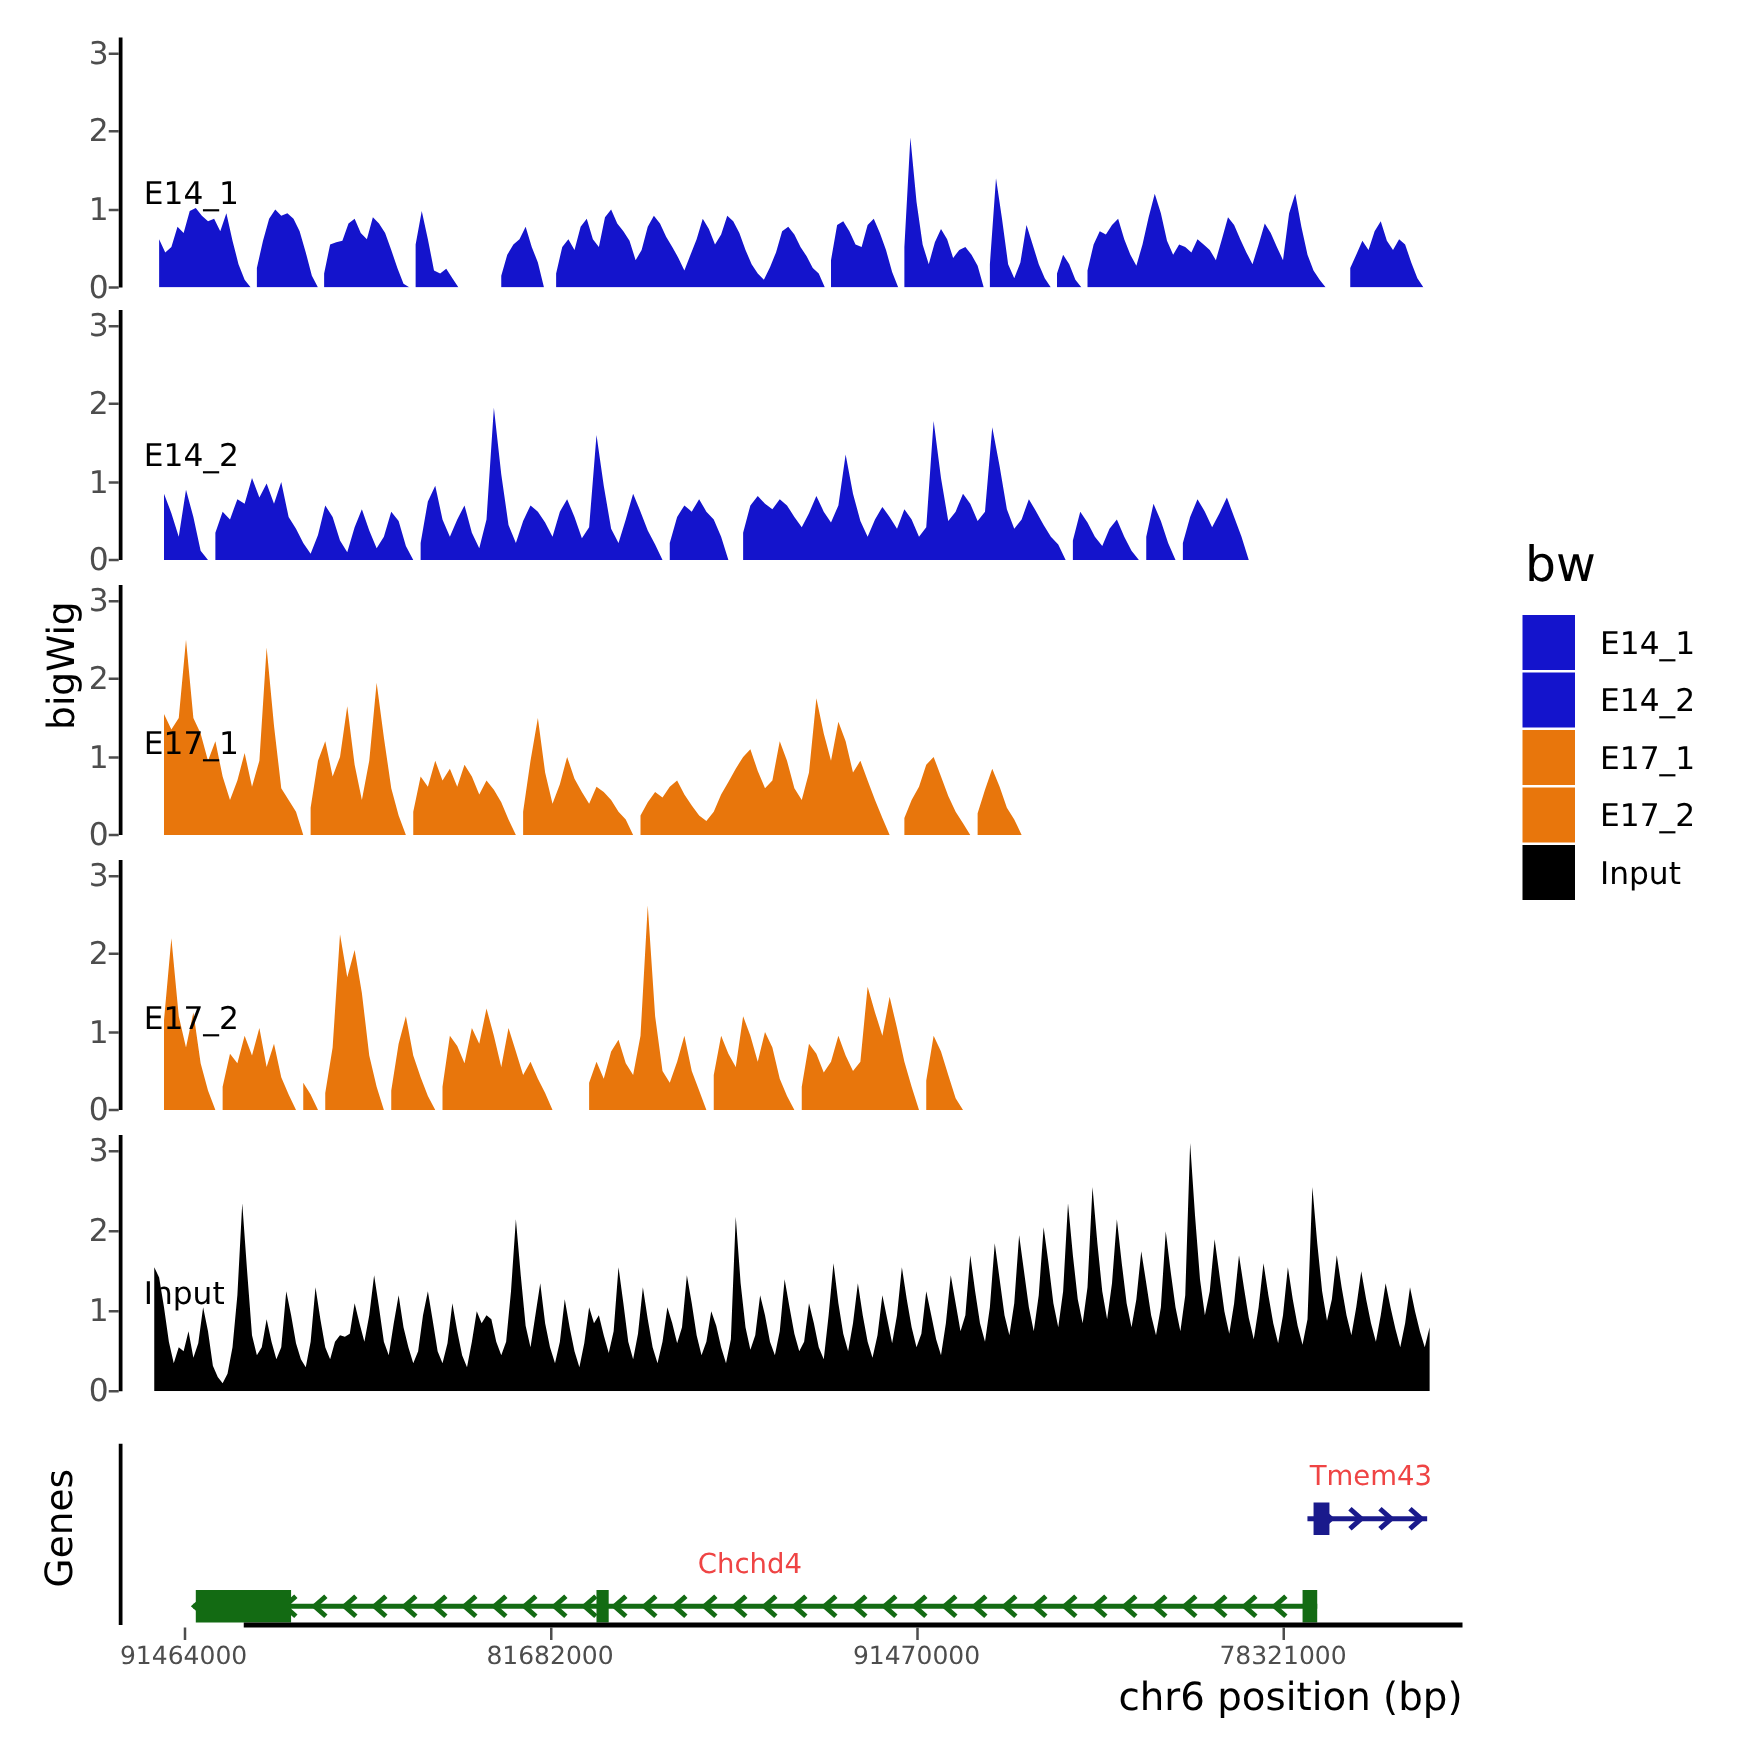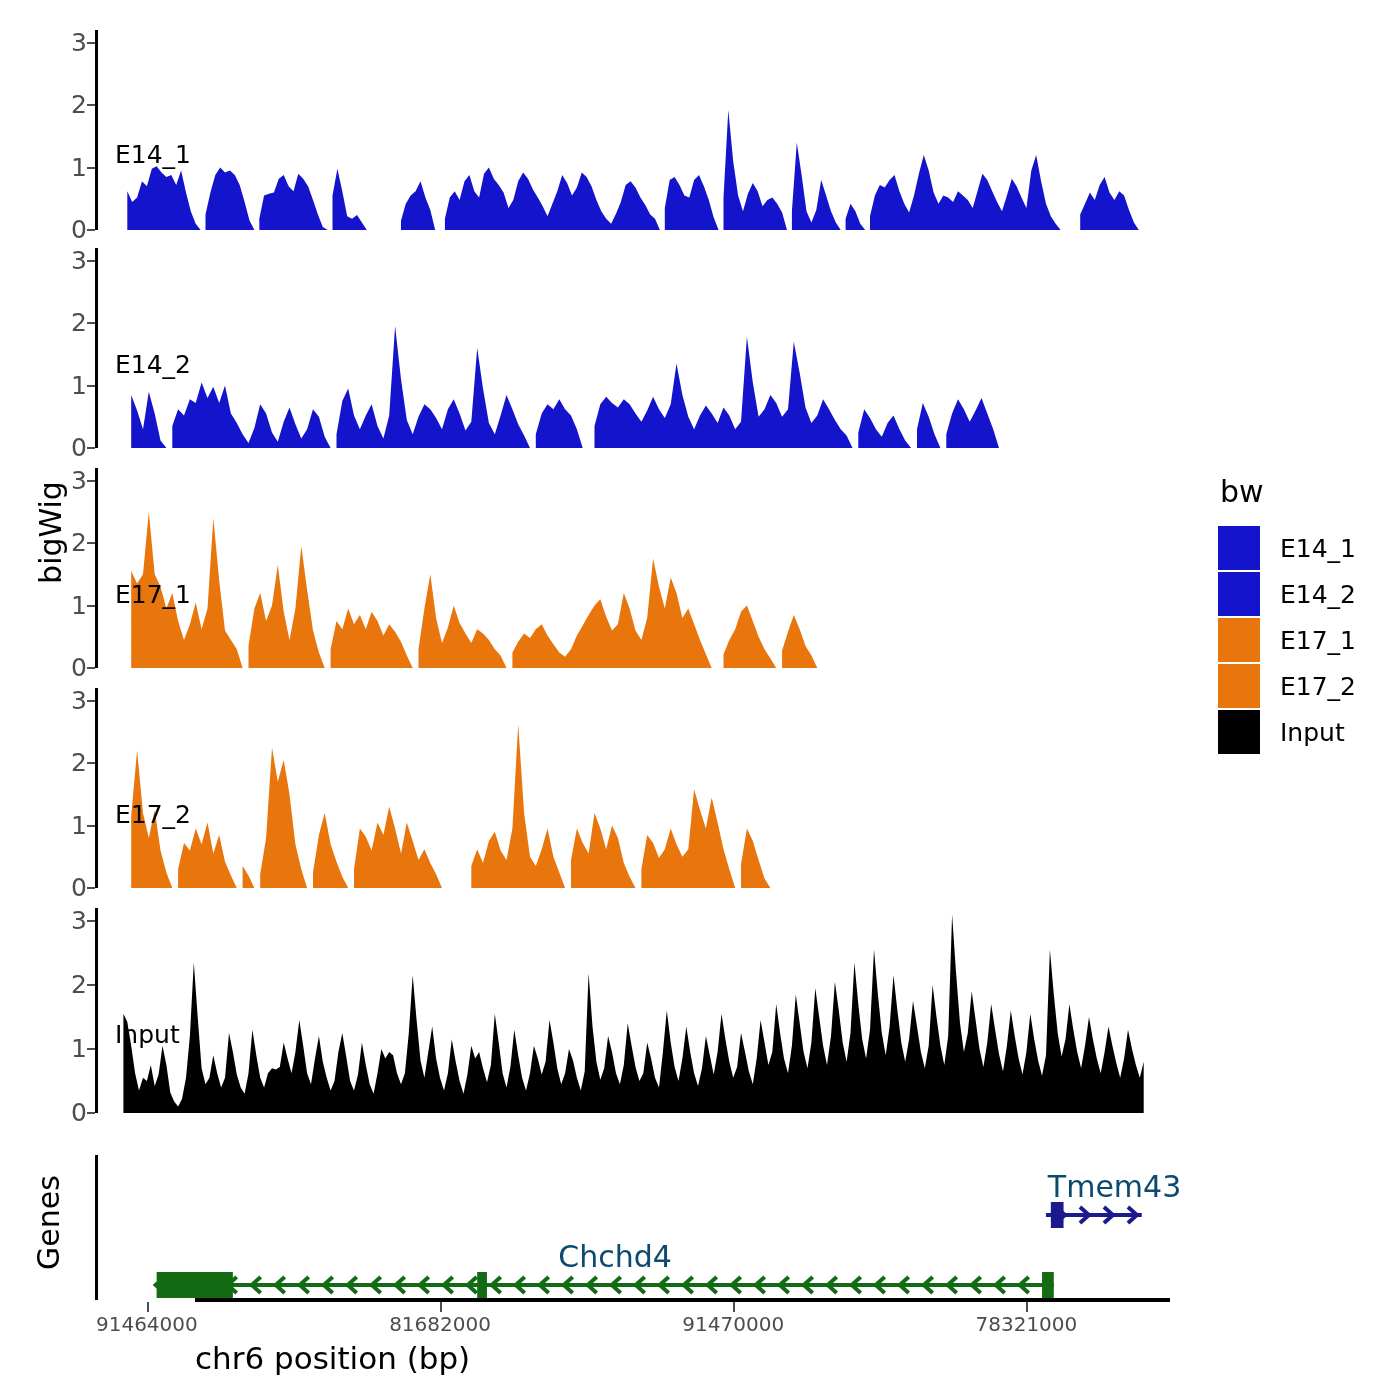--- a/index.html
+++ b/index.html
@@ -14,47 +14,47 @@
   }
   #ylab-bigwig{
     left:-50px; top:515px; width:200px; text-align:center;
     transform:rotate(-90deg); transform-origin:center center;
   }
   #ylab-genes{
     left:-42px; top:1205px; width:180px; text-align:center;
     transform:rotate(-90deg); transform-origin:center center;
   }
   #xlab{
-    left:195px; top:1340px; width:975px; text-align:left; font-size:31px;
+    left:195px; top:1340px; width:975px; text-align:right; font-size:31px;
   }
 
   .panel{position:absolute;left:95px;}
   .panel .spine{position:absolute;left:0;top:0;width:3px;height:100%;background:#000;}
   .panel .plotarea{position:absolute;left:3px;top:0;right:0;bottom:0;overflow:hidden;}
   .panel .plotarea svg{display:block;}
 
   .ytick{position:absolute;left:-46px;width:38px;text-align:right;
     font-size:25px;color:#4d4d4d;transform:translateY(-15px);}
   .ytickmark{position:absolute;left:-8px;width:8px;height:2px;background:#4d4d4d;
     transform:translateY(-1px);}
 
   .track-label{position:absolute;font-size:25px;color:#000;left:20px;white-space:nowrap;}
 
   #xaxis-line{position:absolute;left:195px;top:1298px;width:975px;height:4px;background:#000;}
   .xtickmark{position:absolute;top:1302px;width:2px;height:10px;background:#4d4d4d;}
   .xticklabel{position:absolute;top:1312px;font-size:20px;color:#4d4d4d;
     text-align:center;width:200px;margin-left:-100px;}
 
   #legend{position:absolute;left:1218px;top:430px;}
-  #legend .legend-title{font-size:30px;color:#000;margin-bottom:16px;margin-left:2px;margin-top:44px;}
+  #legend .legend-title{font-size:39px;color:#000;margin-bottom:16px;margin-left:2px;}
   .legend-row{display:flex;align-items:center;height:46px;}
   .legend-swatch{width:42px;height:44px;flex:0 0 42px;}
   .legend-text{font-size:25px;color:#000;margin-left:20px;white-space:nowrap;}
 
-  .gene-name{position:absolute;font-size:30px;color:#0c4a6e;white-space:nowrap;}
+  .gene-name{position:absolute;font-size:22px;color:#ef4444;white-space:nowrap;}
 </style>
 </head>
 <body>
 
 <div id="root">
 
   <div class="axis-title" id="ylab-bigwig">bigWig</div>
   <div class="axis-title" id="ylab-genes">Genes</div>
   <div class="axis-title" id="xlab">chr6 position (bp)</div>
 

